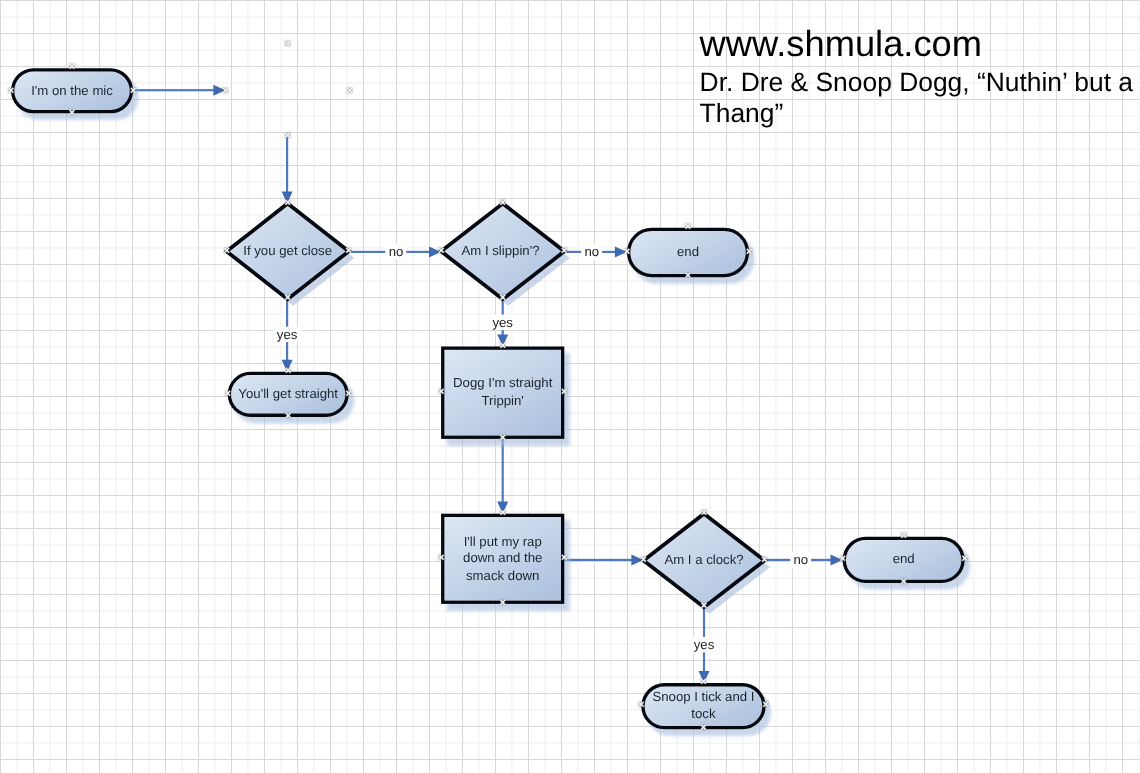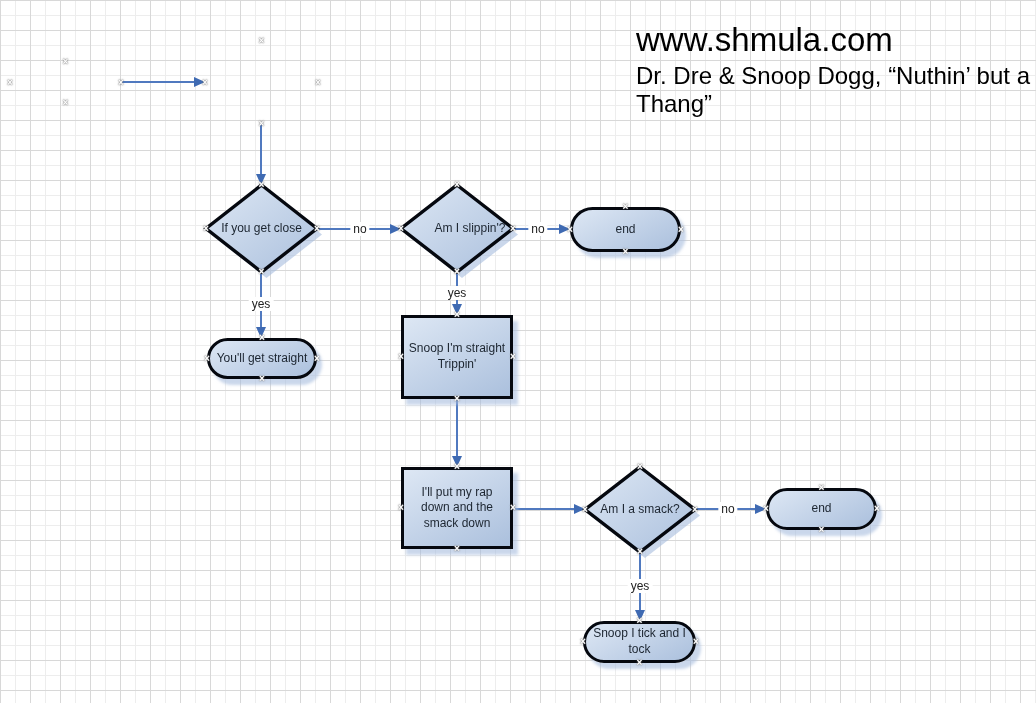--- a/index.html
+++ b/index.html
@@ -74,20 +74,23 @@
     <div class="line" style="left: 456px; top: 399px; width: 2px; height: 60px;"></div>
     <div class="arrowhead down" style="left: 452px; top: 456px;"></div>
     <div class="line" style="left: 513px; top: 508px; width: 64px; height: 2px;"></div>
     <div class="arrowhead right" style="left: 574px; top: 504px;"></div>
     <div class="line" style="left: 695px; top: 508px; width: 63px; height: 2px;"></div>
     <div class="arrowhead right" style="left: 755px; top: 504px;"></div>
     <span class="conn-label" style="left: 728px; top: 509px;">no</span>
     <div class="line" style="left: 639px; top: 552px; width: 2px; height: 61px;"></div>
     <div class="arrowhead down" style="left: 635px; top: 610px;"></div>
     <span class="conn-label" style="left: 640px; top: 586px;">yes</span>
+    <div class="node terminator" style="left: 10px; top: 62px; width: 111px; height: 41px; border-radius: 20.5px;">
+      <span>I'm on the mic</span>
+    </div>
     <span class="cp" style="left: 65.5px; top: 62px;">×</span>
     <span class="cp" style="left: 65.5px; top: 103px;">×</span>
     <span class="cp" style="left: 10px; top: 82.5px;">×</span>
     <span class="cp" style="left: 121px; top: 82.5px;">×</span>
     <span class="cp" style="left: 261.5px; top: 41px;">×</span>
     <span class="cp" style="left: 261.5px; top: 124px;">×</span>
     <span class="cp" style="left: 205px; top: 82.5px;">×</span>
     <span class="cp" style="left: 318px; top: 82.5px;">×</span>
     <div class="decision-wrap" style="left: 202px; top: 181px; width: 125px; height: 101px;"><svg width="125" height="101">
         <defs>
@@ -107,21 +110,21 @@
     <span class="cp" style="left: 317px; top: 228.5px;">×</span>
     <div class="decision-wrap" style="left: 397px; top: 181px; width: 126px; height: 101px;"><svg width="126" height="101">
         <defs>
           <linearGradient id="grad3" x1="0" y1="0" x2="1" y2="1">
             <stop offset="0" stop-color="#dde7f4"></stop>
             <stop offset="1" stop-color="#abc0dd"></stop>
           </linearGradient>
         </defs>
         <polygon points="65,10 121,53.5 65,97 9,53.5" fill="rgba(167,189,221,0.6)"></polygon>
         <polygon points="60,4 116,47.5 60,91 4,47.5" fill="url(#grad3)" stroke="#05080f" stroke-width="3.4"></polygon>
-      </svg><div class="decision-label" style="left: 17px; top: 4px; width: 112px; height: 87px;">
+      </svg><div class="decision-label" style="left: 2px; top: 4px; width: 112px; height: 87px;">
         <span>Am I slippin'?</span>
       </div></div>
     <span class="cp" style="left: 457px; top: 185px;">×</span>
     <span class="cp" style="left: 457px; top: 272px;">×</span>
     <span class="cp" style="left: 401px; top: 228.5px;">×</span>
     <span class="cp" style="left: 513px; top: 228.5px;">×</span>
     <div class="node terminator" style="left: 570px; top: 207px; width: 111px; height: 45px; border-radius: 22.5px;">
       <span>end</span>
     </div>
     <span class="cp" style="left: 625.5px; top: 207px;">×</span>
@@ -129,21 +132,21 @@
     <span class="cp" style="left: 570px; top: 229.5px;">×</span>
     <span class="cp" style="left: 681px; top: 229.5px;">×</span>
     <div class="node terminator" style="left: 207px; top: 338px; width: 110px; height: 41px; border-radius: 20.5px;">
       <span>You'll get straight</span>
     </div>
     <span class="cp" style="left: 262px; top: 338px;">×</span>
     <span class="cp" style="left: 262px; top: 379px;">×</span>
     <span class="cp" style="left: 207px; top: 358.5px;">×</span>
     <span class="cp" style="left: 317px; top: 358.5px;">×</span>
     <div class="node process" style="left: 401px; top: 315px; width: 112px; height: 84px;">
-      <span>Snoop I'm straight
+      <span>Dogg I'm straight
 Trippin'</span>
     </div>
     <span class="cp" style="left: 457px; top: 315px;">×</span>
     <span class="cp" style="left: 457px; top: 399px;">×</span>
     <span class="cp" style="left: 401px; top: 357px;">×</span>
     <span class="cp" style="left: 513px; top: 357px;">×</span>
     <div class="node process" style="left: 401px; top: 467px; width: 112px; height: 82px;">
       <span>I'll put my rap
 down and the
 smack down</span>
@@ -155,21 +158,21 @@
     <div class="decision-wrap" style="left: 581px; top: 463px; width: 124px; height: 99px;"><svg width="124" height="99">
         <defs>
           <linearGradient id="grad8" x1="0" y1="0" x2="1" y2="1">
             <stop offset="0" stop-color="#dde7f4"></stop>
             <stop offset="1" stop-color="#abc0dd"></stop>
           </linearGradient>
         </defs>
         <polygon points="64,10 119,52.5 64,95 9,52.5" fill="rgba(167,189,221,0.6)"></polygon>
         <polygon points="59,4 114,46.5 59,89 4,46.5" fill="url(#grad8)" stroke="#05080f" stroke-width="3.4"></polygon>
       </svg><div class="decision-label" style="left: 4px; top: 4px; width: 110px; height: 85px;">
-        <span>Am I a smack?</span>
+        <span>Am I a clock?</span>
       </div></div>
     <span class="cp" style="left: 640px; top: 467px;">×</span>
     <span class="cp" style="left: 640px; top: 552px;">×</span>
     <span class="cp" style="left: 585px; top: 509.5px;">×</span>
     <span class="cp" style="left: 695px; top: 509.5px;">×</span>
     <div class="node terminator" style="left: 766px; top: 488px; width: 111px; height: 42px; border-radius: 21px;">
       <span>end</span>
     </div>
     <span class="cp" style="left: 821.5px; top: 488px;">×</span>
     <span class="cp" style="left: 821.5px; top: 530px;">×</span>

